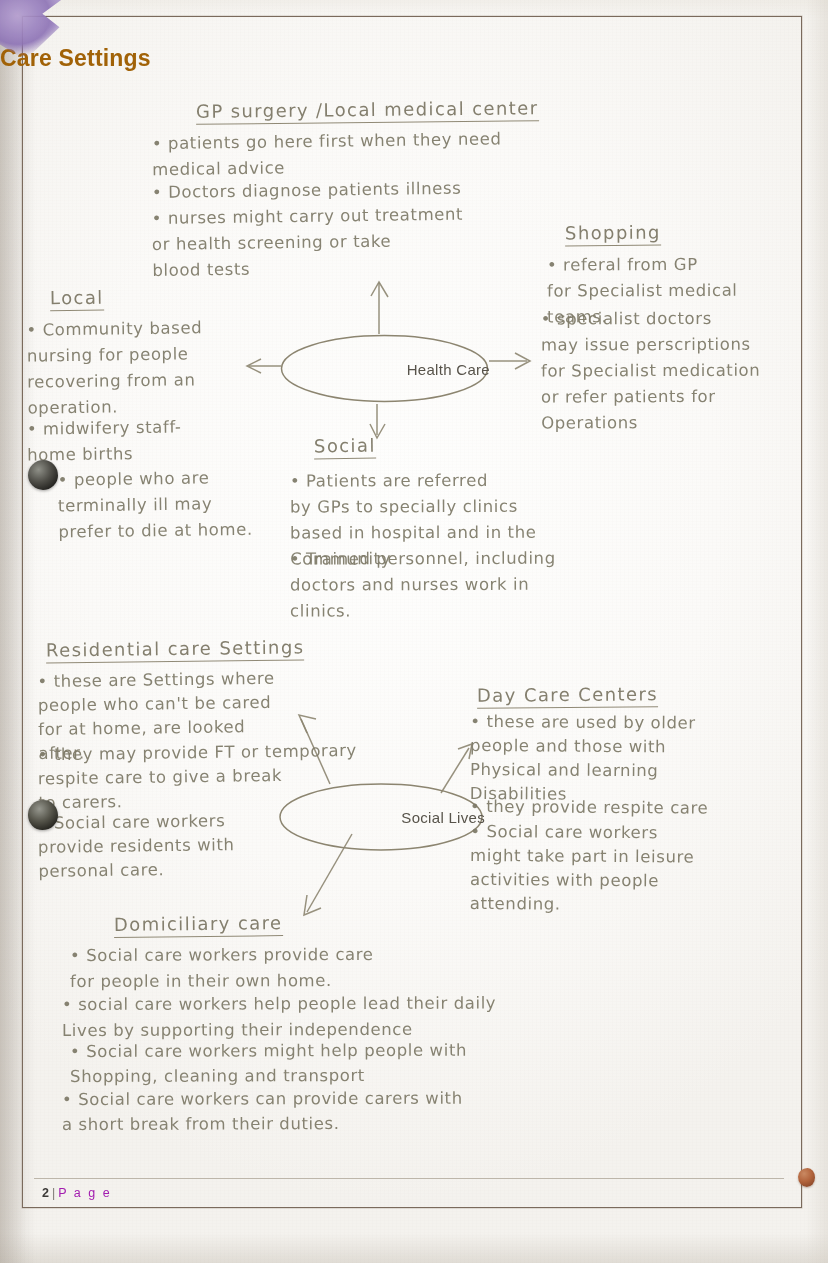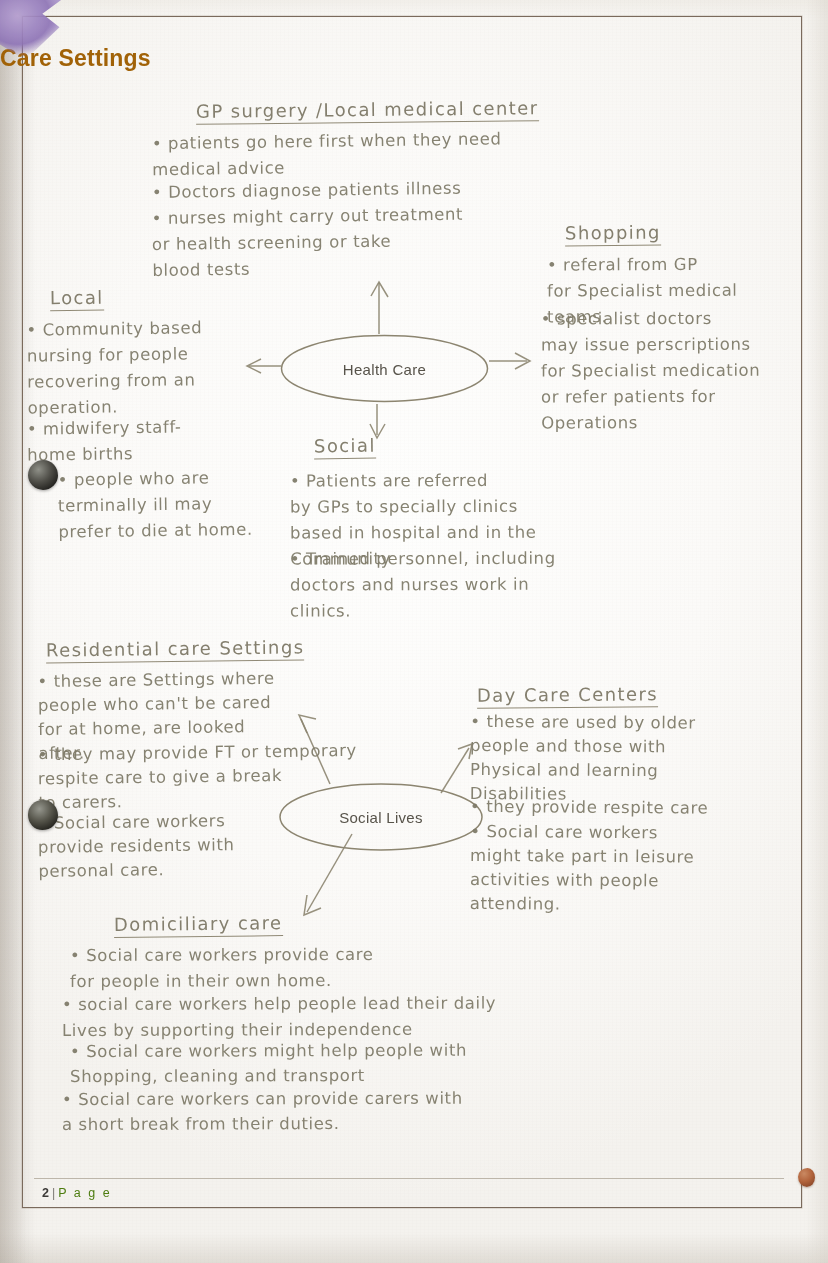--- a/index.html
+++ b/index.html
@@ -95,21 +95,21 @@
 
   
   .node {
     position: absolute;
   }
   .node svg { display: block; overflow: visible; }
   .node-label {
     position: absolute;
     left: 0; right: 0; top: 50%;
     transform: translateY(-50%);
-    text-align: center;
+    text-align: right;
     font-family: "Liberation Sans", sans-serif;
     font-size: 15px;
     color: #57534a;
     letter-spacing: .3px;
   }
 
   
   #arrows {
     position: absolute;
     inset: 0;
@@ -170,21 +170,21 @@
   }
   #footer {
     position: absolute;
     left: 42px; top: 1186px;
     font-family: "Liberation Sans", sans-serif;
     font-size: 12.5px;
     color: #6d6a64;
   }
   #footer .pg-num { font-weight: bold; color: #3d3b38; }
   #footer .pg-sep { color: #7d7a74; margin: 0 3px; }
-  #footer .pg-word { letter-spacing: 2px; color: #4d7c0f; }
+  #footer .pg-word { letter-spacing: 2px; color: #a21caf; }
 
 </style>
 </head>
 <body>
 
 <div id="scan"></div>
 <div id="paper-shade"></div>
 <div id="grain"></div>
 <div id="tablelamp-shadow"></div>
 

